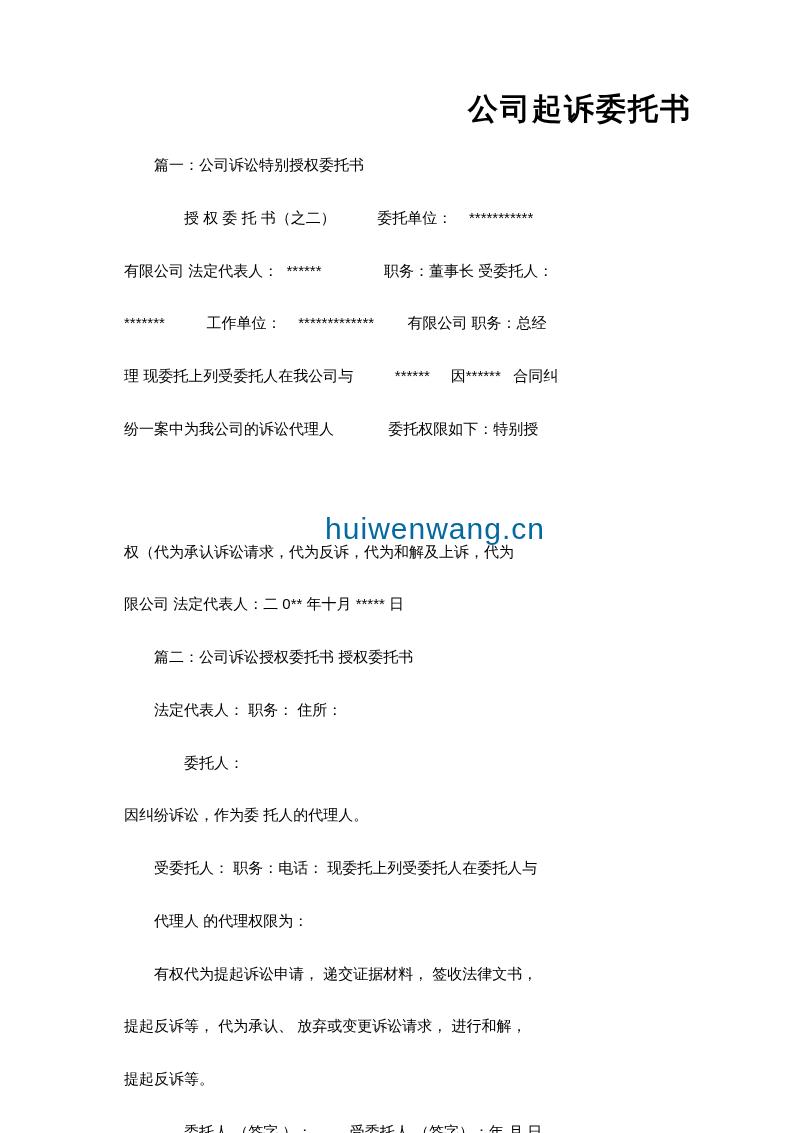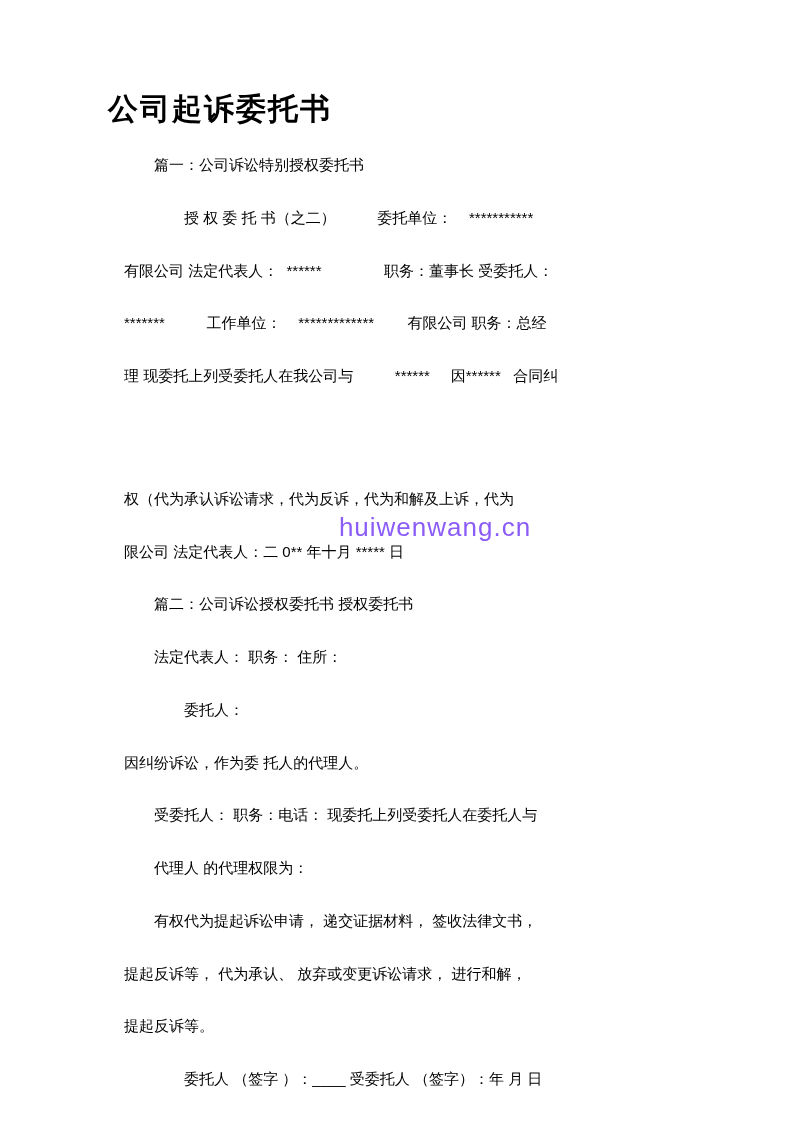--- a/index.html
+++ b/index.html
@@ -27,34 +27,34 @@
     height: 1133px;
     box-sizing: border-box;
     padding: 86px 108px 60px 108px;
   }
   .watermark {
     position: absolute;
     left: 200px;
     top: 512px;
     width: 470px;
     text-align: center;
-    font-size: 26px;
+    font-size: 30px;
     letter-spacing: 1px;
-    color: #8b5cf6;
+    color: #0369a1;
     font-family: "Liberation Sans", sans-serif;
     user-select: none;
     pointer-events: none;
     white-space: nowrap;
     z-index: 5;
   }
   h1.title {
     margin: 0 0 4px 0;
     font-size: 30px;
     font-weight: bold;
-    text-align: left;
+    text-align: right;
     letter-spacing: 2px;
     line-height: 1.5;
     font-family: "Liberation Sans", "DejaVu Sans", sans-serif;
   }
   p.line {
     margin: 16px;
     font-size: 15px;
     line-height: 2.45;
     white-space: pre-wrap;
     word-break: break-all;
@@ -70,20 +70,21 @@
 
   <div class="doc">
 
     <h1 class="title">公司起诉委托书</h1>
 
     <p class="line indent1">篇一：公司诉讼特别授权委托书</p>
     <p class="line indent2">授 权 委 托 书（之二）          委托单位：    ***********</p>
     <p class="line">有限公司 法定代表人：  ******               职务：董事长 受委托人：</p>
     <p class="line">*******          工作单位：    *************        有限公司 职务：总经</p>
     <p class="line">理 现委托上列受委托人在我公司与          ******     因******   合同纠</p>
+    <p class="line">纷一案中为我公司的诉讼代理人             委托权限如下：特别授</p>
 
     <div class="spacer-lg"></div>
 
     <p class="line">权（代为承认诉讼请求，代为反诉，代为和解及上诉，代为</p>
     <p class="line">限公司 法定代表人：二 0** 年十月 ***** 日</p>
     <p class="line indent1">篇二：公司诉讼授权委托书 授权委托书</p>
     <p class="line indent1">法定代表人： 职务： 住所：</p>
     <p class="line indent2">委托人：</p>
     <p class="line">因纠纷诉讼，作为委 托人的代理人。</p>
     <p class="line indent1">受委托人： 职务：电话： 现委托上列受委托人在委托人与</p>

